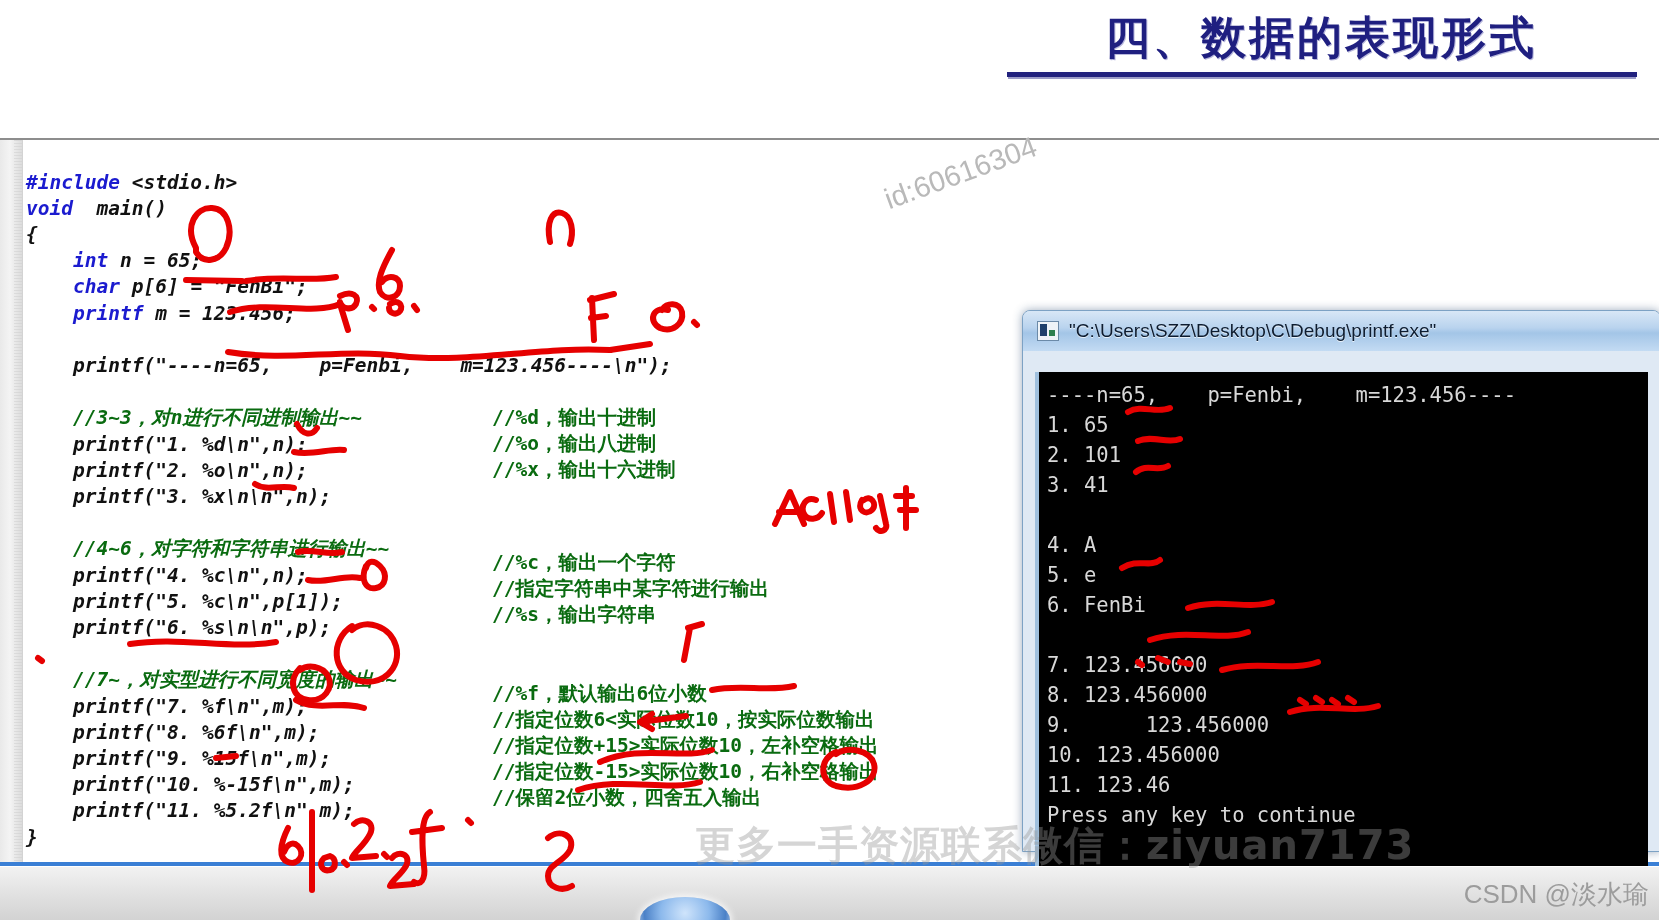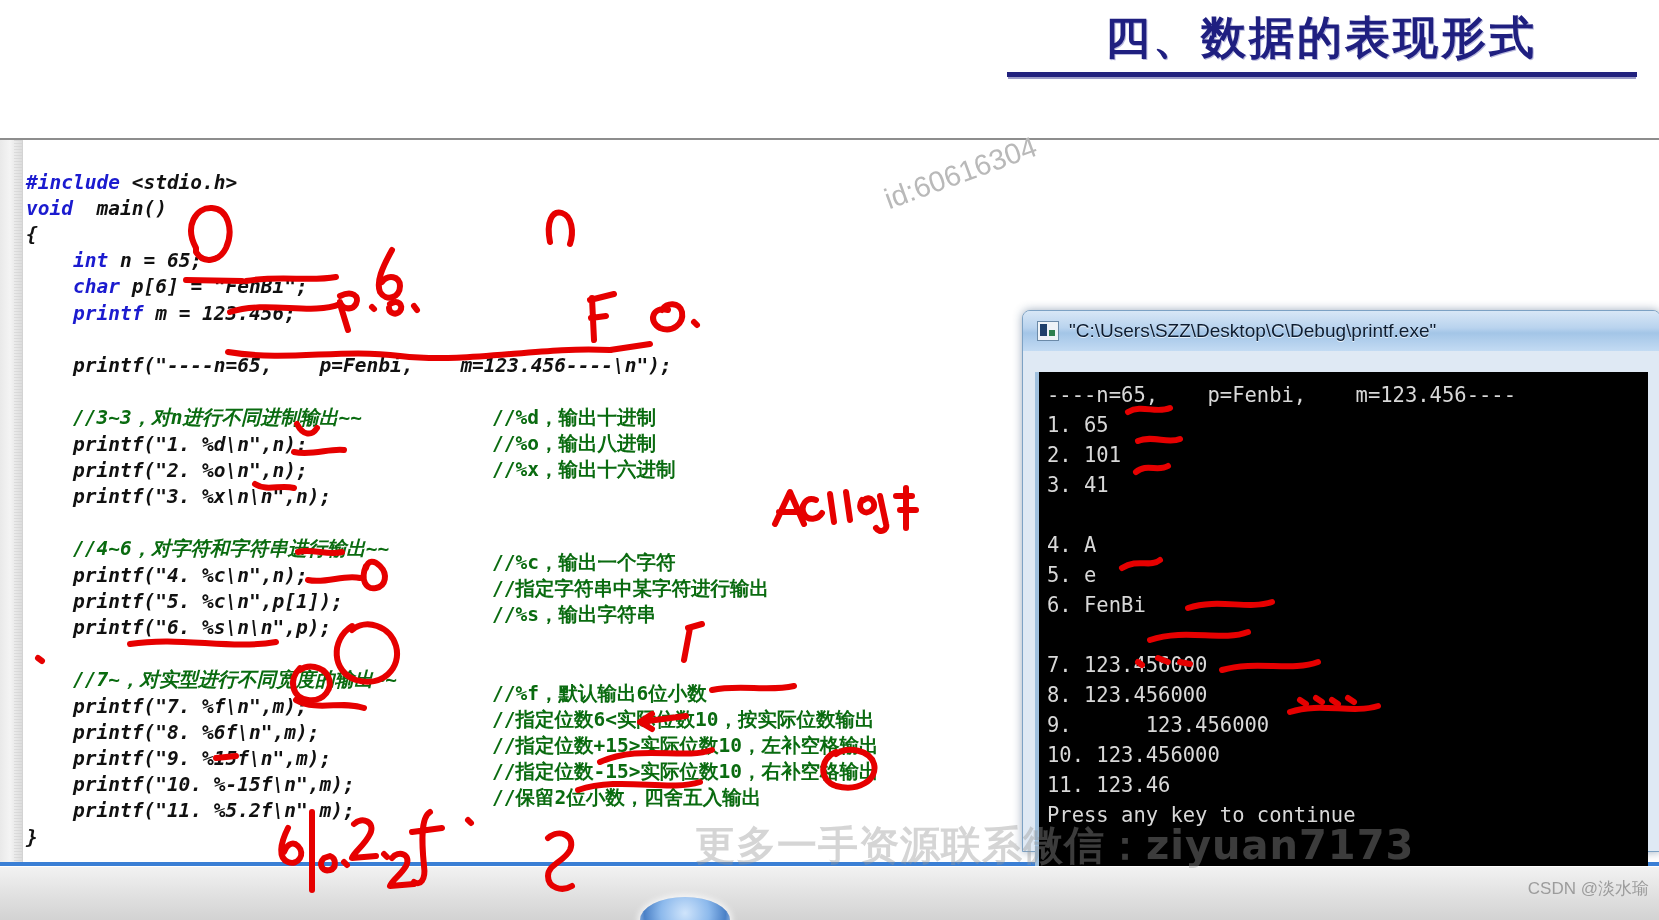--- a/index.html
+++ b/index.html
@@ -107,21 +107,21 @@
     font-family:"Liberation Sans","DejaVu Sans",sans-serif;font-size:29px;color:#b9b9b9;
     transform:rotate(-20deg);transform-origin:left top;white-space:nowrap;
   }
   #wm-wechat{
     position:absolute;left:660px;top:818px;
     font-family:"DejaVu Sans","Liberation Sans",sans-serif;font-size:40px;font-weight:bold;
     color:rgba(150,150,150,.40);white-space:nowrap;letter-spacing:1px;margin-left:35px;
   }
   #wm-csdn{
     position:absolute;right:10px;top:877px;
-    font-family:"Liberation Sans","DejaVu Sans",sans-serif;font-size:17px;
+    font-family:"Liberation Sans","DejaVu Sans",sans-serif;font-size:26px;
     color:#9c9c9c;white-space:nowrap;
   }
 </style>
 </head>
 <body>
 
 <div id="slide-header">
   <div id="section-title">四、数据的表现形式</div>
   <div id="section-title-rule"></div>
 </div>

